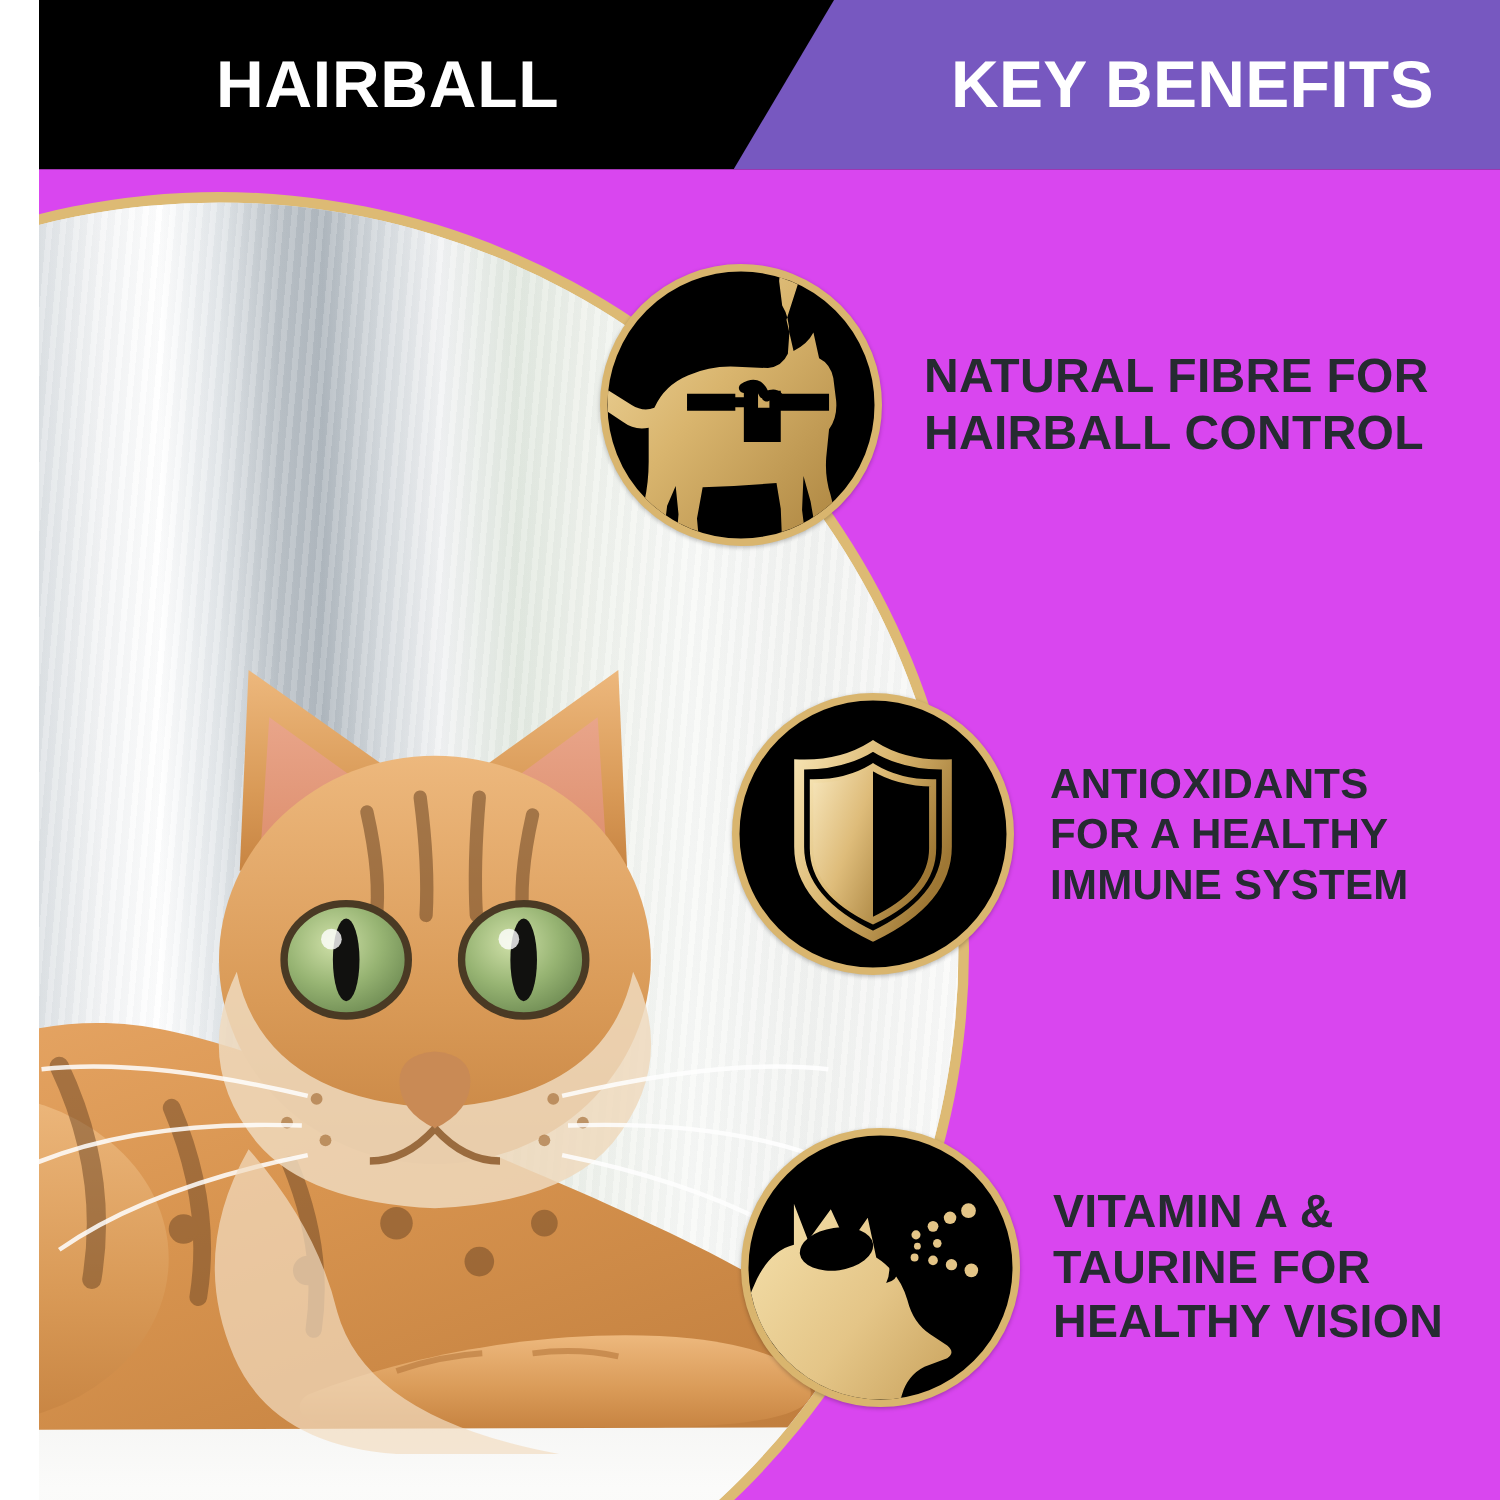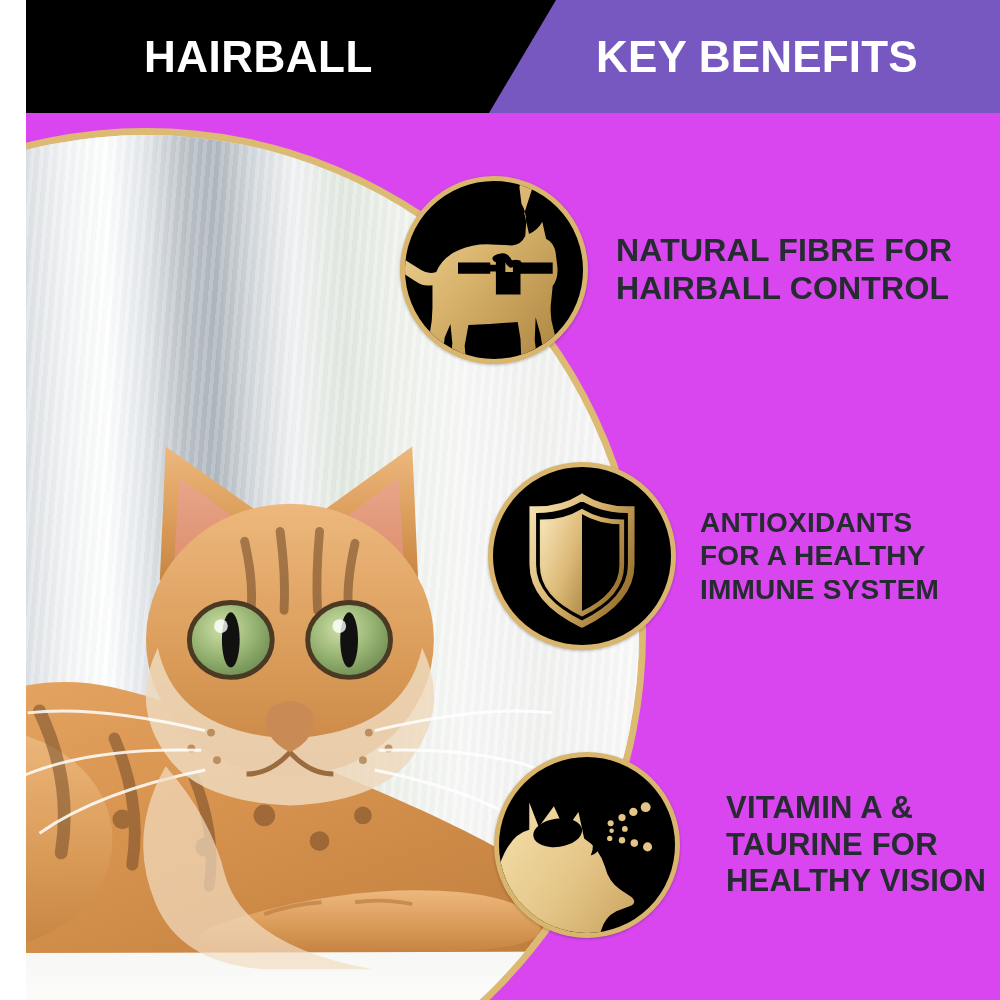--- a/index.html
+++ b/index.html
@@ -38,21 +38,21 @@
   .header-title {
     position:absolute;
     color:#ffffff;
     font-weight:700;
     font-size:44px;
     letter-spacing:0.5px;
     line-height:113px;
     white-space:nowrap;
   }
   .header-title.left  { left:118px; top:0; }
-  .header-title.right { left:570px; top:0; letter-spacing:0.2px; }
+  .header-title.right { left:608px; top:0; letter-spacing:0.2px; }
 
   
   .photo-wrap {
     position:absolute;
     left:-380px; top:128px;
     width:1000px; height:1010px;
     border-radius:50%;
     border:7px solid #DDBA74;
     overflow:hidden;
     background:#e9eaea;
@@ -122,21 +122,21 @@
   }
 
   #benefit-0 { left:374px; top:176px;justify-content:center; }
   #benefit-0 .badge { width:188px; height:188px; }
   #benefit-0 .benefit-text { margin-left:28px; font-size:32px; }
 
   #benefit-1 { left:462px; top:462px; }
   #benefit-1 .badge { width:188px; height:188px; }
   #benefit-1 .benefit-text { margin-left:24px; font-size:28px; }
 
-  #benefit-2 { left:468px; top:752px;gap:24px; }
+  #benefit-2 { left:468px; top:752px; }
   #benefit-2 .badge { width:186px; height:186px; }
   #benefit-2 .benefit-text { margin-left:22px; font-size:31px; }
 </style>
 </head>
 <body>
 
 <div id="page">
 
   <div class="header">
     <div class="header-black"></div>

